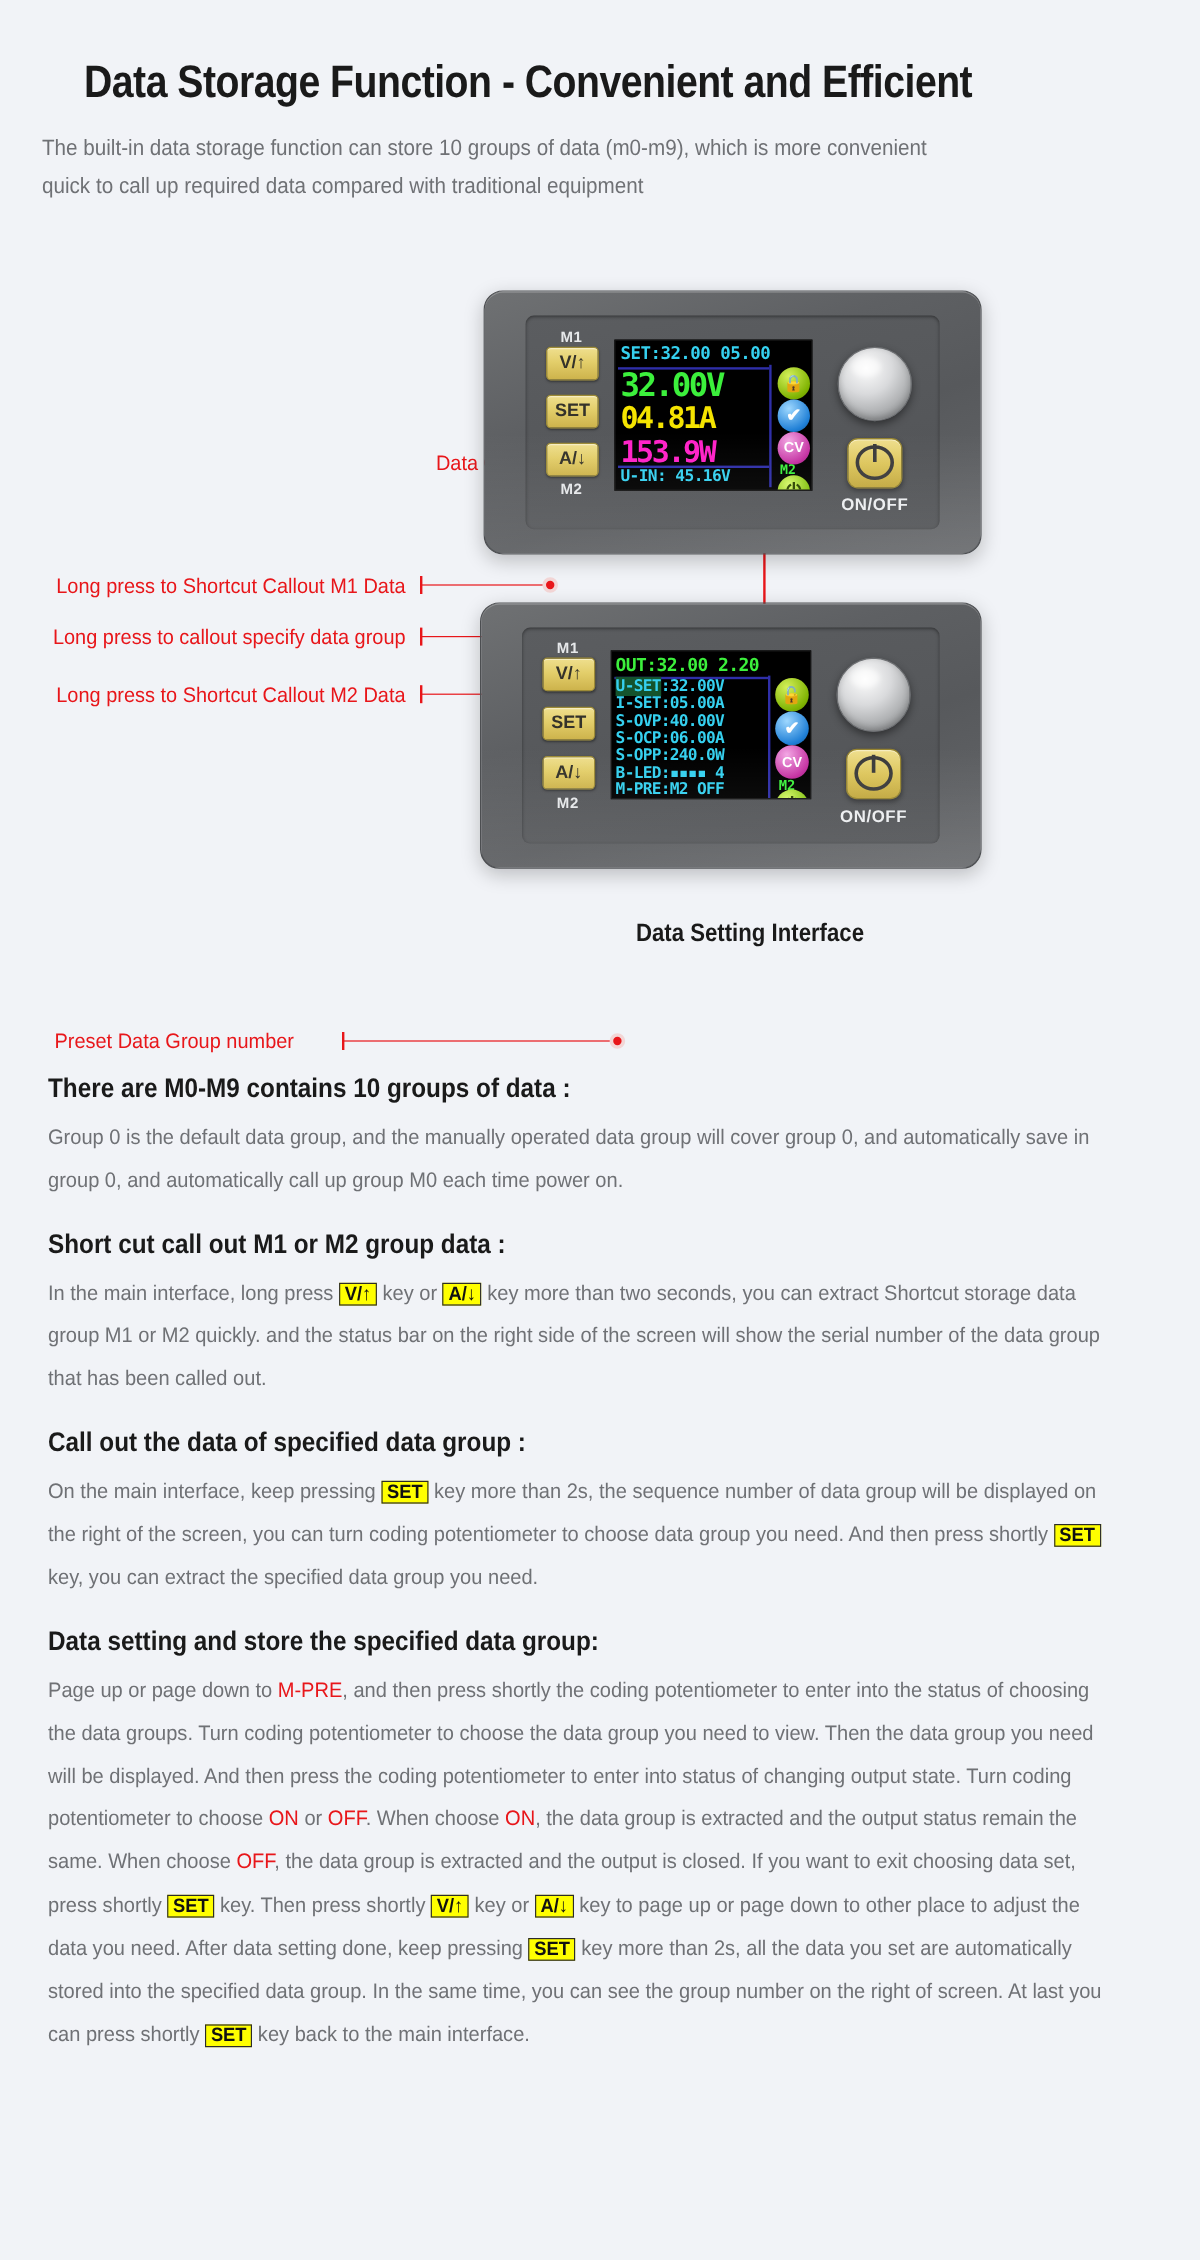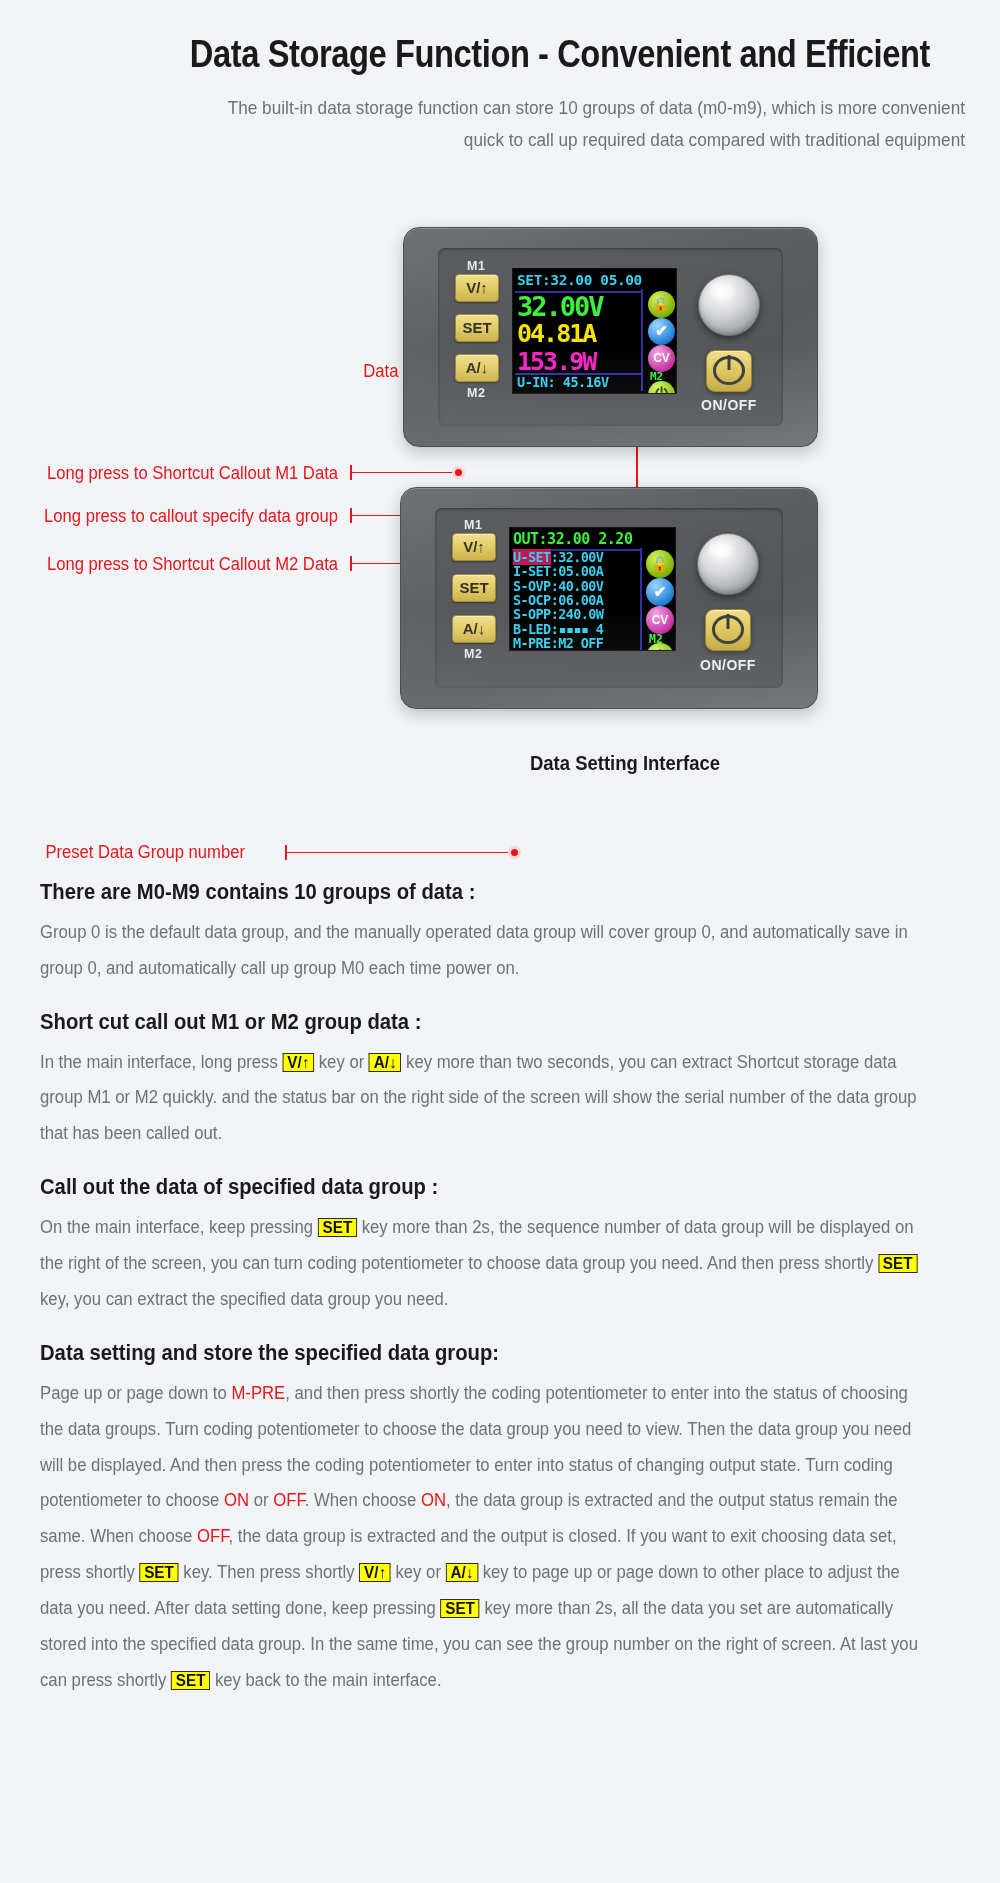--- a/index.html
+++ b/index.html
@@ -7,21 +7,21 @@
   body {
     width:1000px; height:1883px;
     background:#f1f3f7;
     font-family:"Liberation Sans", sans-serif;
     color:#58595b;
     position:relative;
     overflow:hidden;
   }
 
   
-  .hdr { padding-top:33px; text-align:right; }
+  .hdr { padding-top:48px; text-align:left; }
   .hdr h1 {
     margin:0 0 16px 0;
     font-family:"Liberation Sans", sans-serif;
     font-size:38px;
     font-weight:bold;
     letter-spacing:-0.5px;
     color:#1a1a1a;
     transform:scaleX(0.86);
   }
   .hdr .sub {
@@ -261,21 +261,21 @@
     <div class="key" style="left:51px; top:45px; width:44px; height:28px;">V/↑</div>
     <div class="key" style="left:51px; top:86px; width:44px; height:28px;">SET</div>
     <div class="key" style="left:51px; top:127px; width:44px; height:28px;">A/↓</div>
     <div class="mlabel" style="left:63px; top:159px;">M2</div>
 
     <div class="screen" style="left:108px; top:39px; width:167px; height:124px;">
       <div class="big v-green" style="position:absolute; left:3px; top:2px; font-size:15px; letter-spacing:-0.5px;">OUT:32.00 2.20</div>
       <div class="scr-divider" style="left:2px; top:21px; width:128px;"></div>
 
       <div id="setting-rows" style="position:absolute; left:3px; top:22px; width:128px;">
-          <div style="font-size: 13.5px; font-weight: bold; color: rgb(53, 208, 239); letter-spacing: -0.6px; line-height: 14.4px; white-space: nowrap; font-family: &quot;DejaVu Sans Mono&quot;, monospace;"><span style="background: #be185d; color: rgb(53, 208, 239);">U-SET</span><span>:32.00V</span></div>
+          <div style="font-size: 13.5px; font-weight: bold; color: rgb(53, 208, 239); letter-spacing: -0.6px; line-height: 14.4px; white-space: nowrap; font-family: &quot;DejaVu Sans Mono&quot;, monospace;"><span style="background: #14532d; color: rgb(53, 208, 239);">U-SET</span><span>:32.00V</span></div>
           <div style="font-size: 13.5px; font-weight: bold; color: rgb(53, 208, 239); letter-spacing: -0.6px; line-height: 14.4px; white-space: nowrap; font-family: &quot;DejaVu Sans Mono&quot;, monospace;"><span>I-SET</span><span>:05.00A</span></div>
           <div style="font-size: 13.5px; font-weight: bold; color: rgb(53, 208, 239); letter-spacing: -0.6px; line-height: 14.4px; white-space: nowrap; font-family: &quot;DejaVu Sans Mono&quot;, monospace;"><span>S-OVP</span><span>:40.00V</span></div>
           <div style="font-size: 13.5px; font-weight: bold; color: rgb(53, 208, 239); letter-spacing: -0.6px; line-height: 14.4px; white-space: nowrap; font-family: &quot;DejaVu Sans Mono&quot;, monospace;"><span>S-OCP</span><span>:06.00A</span></div>
           <div style="font-size: 13.5px; font-weight: bold; color: rgb(53, 208, 239); letter-spacing: -0.6px; line-height: 14.4px; white-space: nowrap; font-family: &quot;DejaVu Sans Mono&quot;, monospace;"><span>S-OPP</span><span>:240.0W</span></div>
           <div style="font-size: 13.5px; font-weight: bold; color: rgb(53, 208, 239); letter-spacing: -0.6px; line-height: 14.4px; white-space: nowrap; font-family: &quot;DejaVu Sans Mono&quot;, monospace;"><span>B-LED</span><span>:▪▪▪▪  4</span></div>
           <div style="font-size: 13.5px; font-weight: bold; color: rgb(53, 208, 239); letter-spacing: -0.6px; line-height: 14.4px; white-space: nowrap; font-family: &quot;DejaVu Sans Mono&quot;, monospace;"><span>M-PRE</span><span>:M2 OFF</span></div>
         </div>
 
       <div class="statusbar" style="left:130px; top:20px; width:37px; height:104px;">
         <div class="sicon ic-lock" style="left:4px; top:2px; width:28px; height:28px; font-size:14px;">🔓</div>

